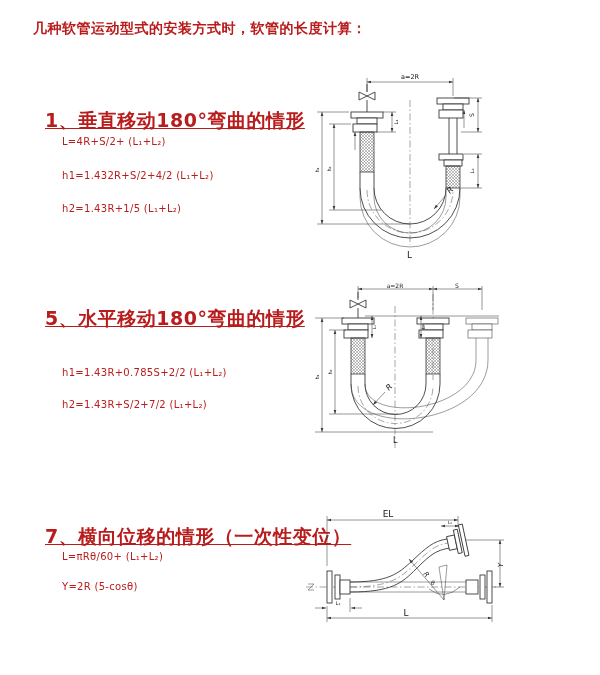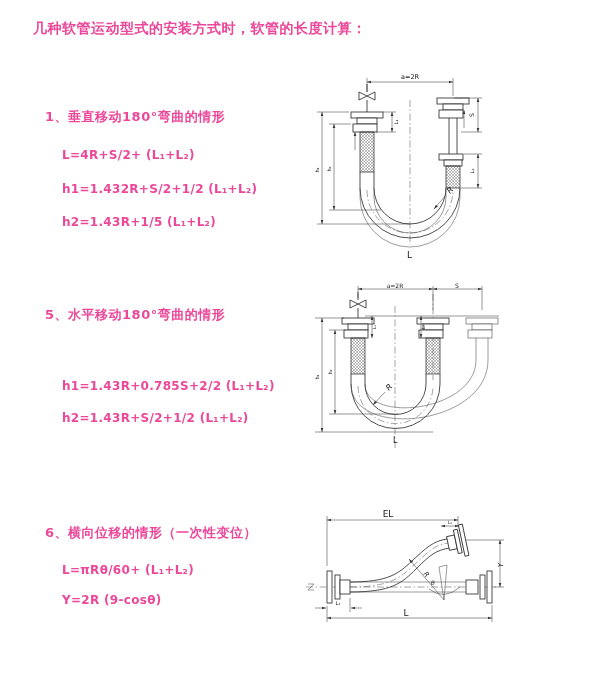--- a/index.html
+++ b/index.html
@@ -1,20 +1,20 @@
 <!DOCTYPE html>
 <html><head>
 <meta charset="utf-8">
 <style>
   html,body{margin:0;padding:0;background:#fff;}
   .page{position:relative;width:600px;height:675px;background:#ffffff;overflow:hidden;
-        font-family:"DejaVu Sans","Liberation Sans",sans-serif;color:#ec4899;}
+        font-family:"DejaVu Sans","Liberation Sans",sans-serif;color:#b91c1c;}
   .title{position:absolute;left:33px;top:20px;font-size:14px;font-weight:700;letter-spacing:.5px;}
-  .heading{position:absolute;left:45px;font-size:13px;font-weight:700;letter-spacing:.5px;}
-  .formula{position:absolute;left:62px;font-size:12px;font-weight:700;letter-spacing:.3px;margin-top:12px;}
+  .heading{position:absolute;left:45px;font-size:19px;font-weight:700;letter-spacing:.5px;text-decoration:underline;}
+  .formula{position:absolute;left:62px;font-size:10px;font-weight:400;letter-spacing:.3px;}
   svg.diag{position:absolute;}
   svg .ln{stroke:#3a3a3a;fill:none;stroke-width:.9;}
   svg .tn{stroke:#4a4a4a;fill:none;stroke-width:.55;}
   svg .dim{stroke:#3e3e3e;fill:none;stroke-width:.55;}
   svg .cl{stroke:#4a4a4a;fill:none;stroke-width:.5;stroke-dasharray:7 2.5 1.5 2.5;}
   svg .fl{fill:#ffffff;stroke:#3a3a3a;stroke-width:.9;}
   svg .br{fill:url(#braid);stroke:#3a3a3a;stroke-width:.8;}
   svg text{fill:#161616;font-family:"DejaVu Sans","Liberation Sans",sans-serif;}
   svg .t5{font-size:5px;} svg .t45{font-size:4.5px;} svg .t6{font-size:6px;}
   svg .t65{font-size:6.5px;} svg .t7{font-size:7px;} svg .t8{font-size:8px;} svg .t9{font-size:9px;}
@@ -33,21 +33,21 @@
       <pattern id="braid" width="3" height="3" patternUnits="userSpaceOnUse">
         <path d="M0,3 L3,0 M0,0 L3,3" stroke="#5a5a5a" stroke-width="0.4" fill="none"></path>
       </pattern>
     </defs>
   </svg>
 
   <div class="title">几种软管运动型式的安装方式时，软管的长度计算：</div>
 
   <div class="heading" style="top:108px">1、垂直移动180°弯曲的情形</div>
   <div class="formula" style="top:136px">L=4R+S/2+ (L₁+L₂)</div>
-  <div class="formula" style="top:170px">h1=1.432R+S/2+1/2 (L₁+L₂)</div>
+  <div class="formula" style="top:170px">h1=1.432R+S/2+4/2 (L₁+L₂)</div>
   <div class="formula" style="top:203px">h2=1.43R+1/5 (L₁+L₂)</div>
 
   <svg class="diag" style="left:303px;top:70px" width="285" height="195" viewBox="0 0 285 195">
     <path class="cl" d="M107,30 V175"></path>
 
     <g>
       <path class="dim" d="M64,22 V8"></path>
         <path class="dim" d="M150,26 V8"></path>
       <path class="dim" marker-start="url(#arr)" marker-end="url(#arr)" d="M64,12 H150"></path>
       <text class="t65" x="107" y="9" text-anchor="middle">a=2R</text>
@@ -120,21 +120,21 @@
       <text class="t5" x="28" y="99" text-anchor="middle" transform="rotate(-90,28,99)">h₂</text>
     </g>
 
     <path class="dim" marker-end="url(#arr)" d="M143,125 L131,139"></path>
     <text class="t8 it" x="147" y="124" transform="rotate(-45,147,124)">R</text>
     <text class="t9" x="104" y="188">L</text>
   </svg>
 
   <div class="heading" style="top:306px">5、水平移动180°弯曲的情形</div>
   <div class="formula" style="top:367px">h1=1.43R+0.785S+2/2 (L₁+L₂)</div>
-  <div class="formula" style="top:399px">h2=1.43R+S/2+1/2 (L₁+L₂)</div>
+  <div class="formula" style="top:399px">h2=1.43R+S/2+7/2 (L₁+L₂)</div>
 
   <svg class="diag" style="left:303px;top:280px" width="285" height="178" viewBox="0 0 285 178">
     <path class="cl" d="M92,26 V170"></path>
     <path class="cl" d="M130,14 V100"></path>
 
     <g>
       <path class="dim" d="M55,18 V6"></path>
         <path class="dim" d="M130,30 V6"></path>
         <path class="dim" d="M179,30 V6"></path>
       <path class="dim" marker-start="url(#arr)" marker-end="url(#arr)" d="M55,9 H130"></path>
@@ -199,23 +199,23 @@
         <path class="dim" d="M26,134 H95"></path>
       <path class="dim" marker-start="url(#arr)" marker-end="url(#arr)" d="M32,50 V134"></path>
       <text class="t5" x="29" y="92" text-anchor="middle" transform="rotate(-90,29,92)">h₂</text>
     </g>
 
     <path class="dim" marker-end="url(#arr)" d="M82,112 L70,125"></path>
     <text class="t8 it" x="86" y="111" transform="rotate(-45,86,111)">R</text>
     <text class="t8" x="90" y="163">L</text>
   </svg>
 
-  <div class="heading" style="top:524px">6、横向位移的情形（一次性变位）</div>
+  <div class="heading" style="top:524px">7、横向位移的情形（一次性变位）</div>
   <div class="formula" style="top:551px">L=πRθ/60+ (L₁+L₂)</div>
-  <div class="formula" style="top:581px">Y=2R (9-cosθ)</div>
+  <div class="formula" style="top:581px">Y=2R (5-cosθ)</div>
 
   <svg class="diag" style="left:298px;top:500px" width="295" height="155" viewBox="0 0 295 155">
     <path class="tn" d="M10,84 H16 L10,90 H16"></path>
     <path class="cl" d="M8,87 H52 M52,87 H198"></path>
 
     <g>
       <rect class="fl" x="29" y="71" width="5" height="32"></rect>
         <rect class="fl" x="37" y="75" width="5" height="24"></rect>
         <rect class="fl" x="42" y="80" width="10" height="14"></rect>
     </g>

